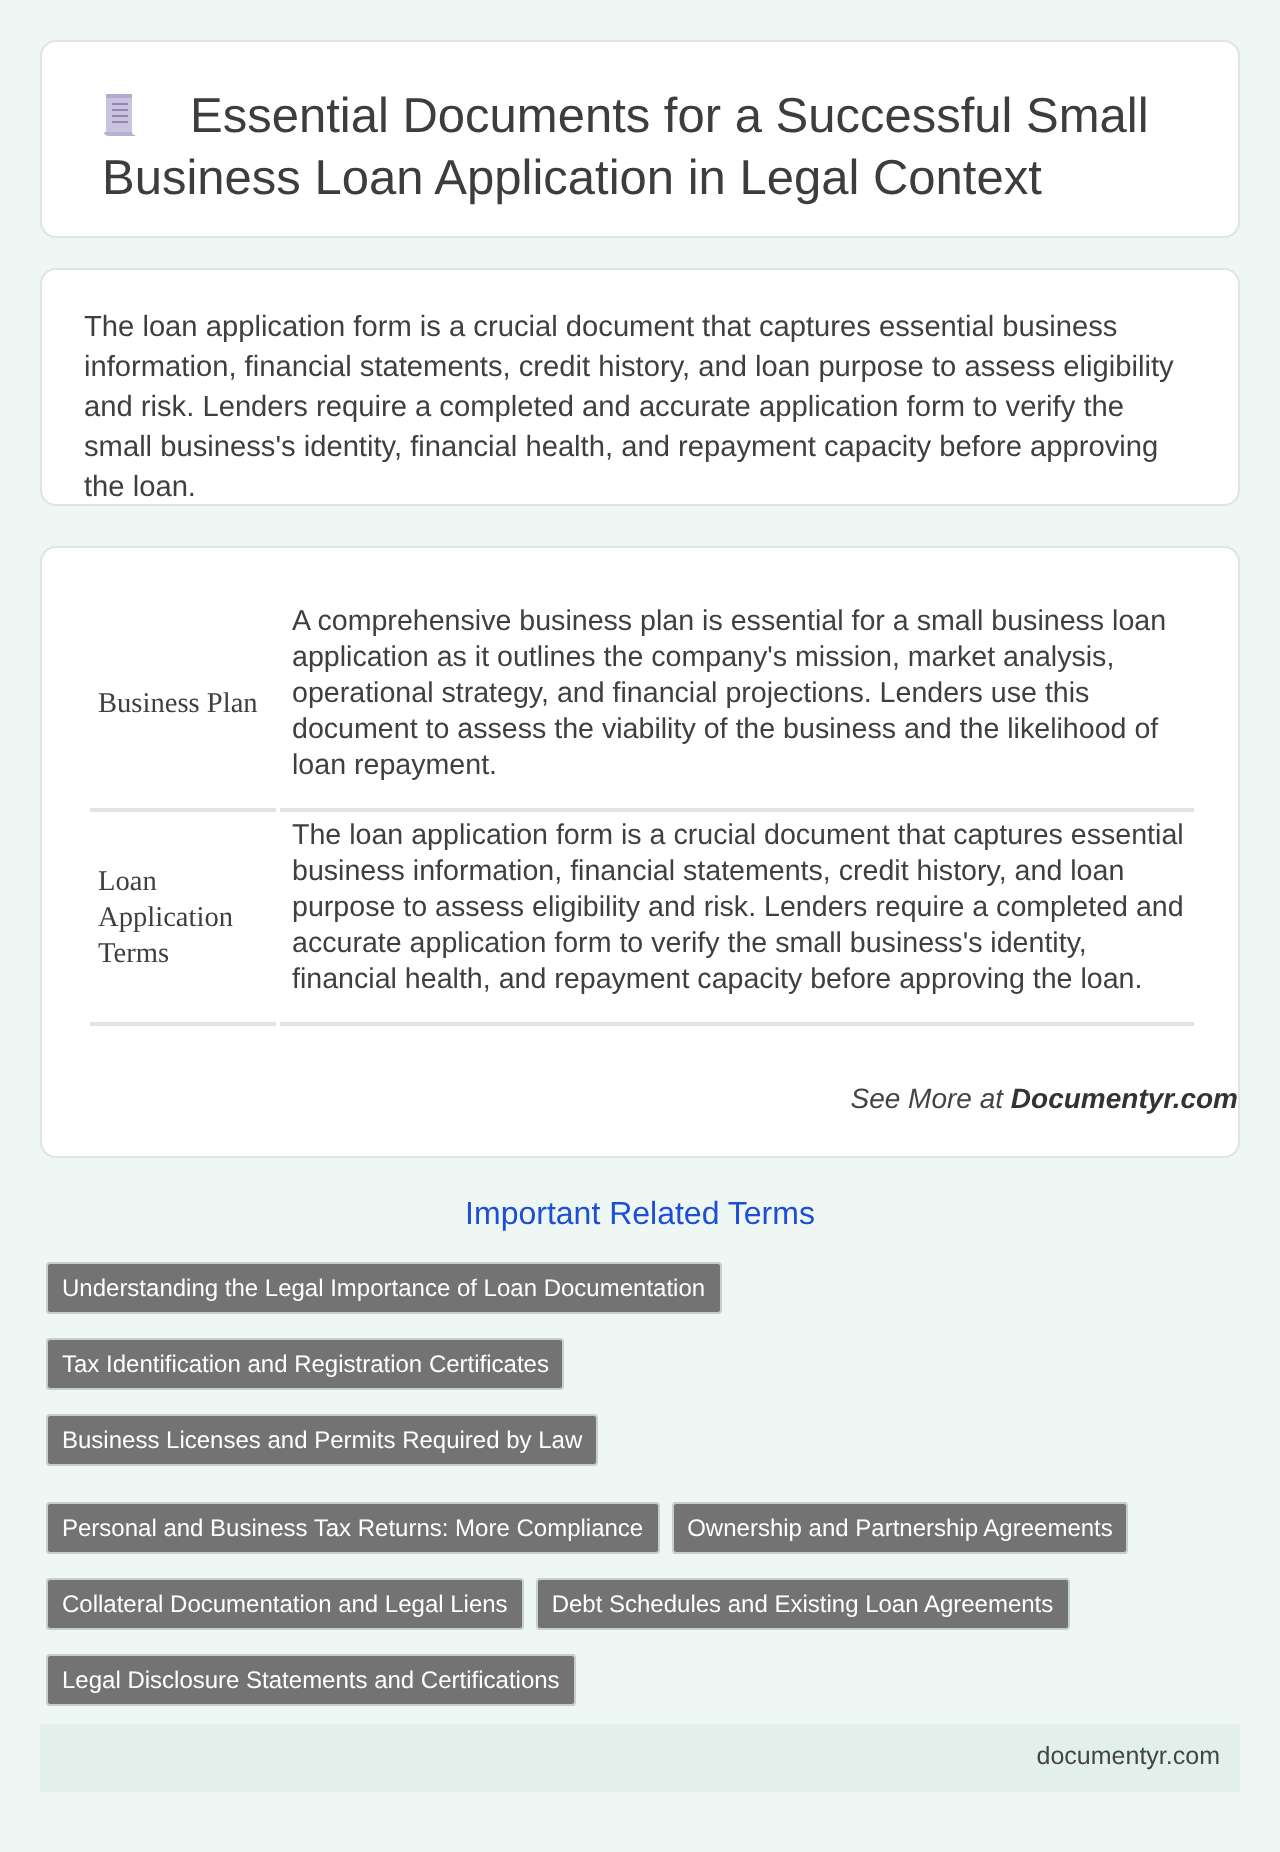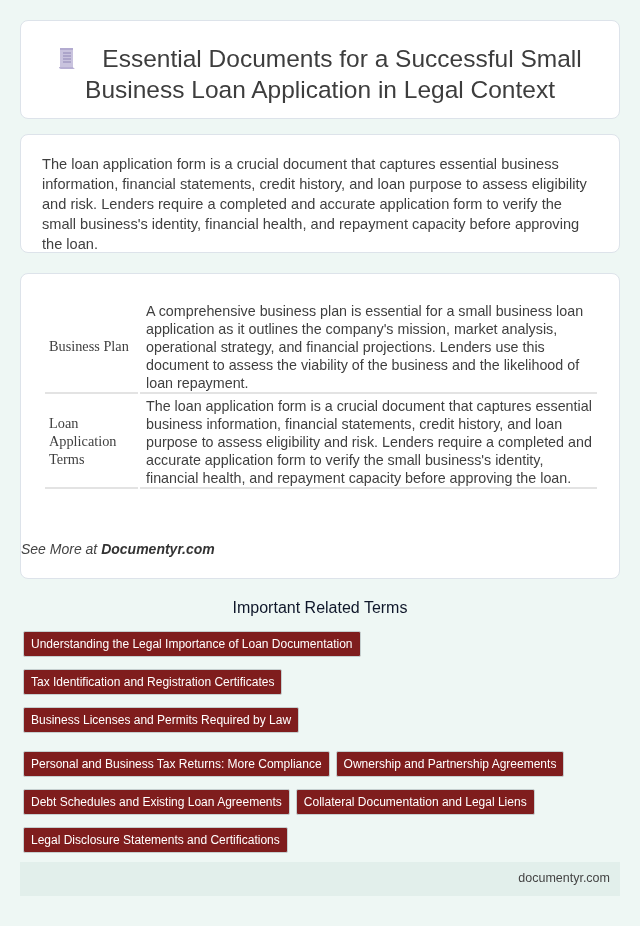--- a/index.html
+++ b/index.html
@@ -16,21 +16,21 @@
     left: 20px;
     width: 600px;
     background: #ffffff;
     border: 1px solid #dde3ea;
     border-radius: 8px;
   }
   .title-card { top: 20px; height: 99px; }
   .title-text {
     position: absolute;
     left: 0; right: 0; top: 22px;
-    text-align: center;
+    text-align: left;
     font-size: 24.5px;
     line-height: 31px;
     color: #3d3d3d;
     padding: 0 30px;
   }
   .doc-icon {
     display: inline-block;
     width: 18px; height: 22px;
     position: relative;
     margin-right: 26px;
@@ -61,49 +61,49 @@
     color: #3f3f3f;
     vertical-align: middle;
     border-bottom: 2px solid #e3e3e3;
   }
   .doc-table td.name {
     width: 93px;
     padding: 0 0 0 4px;
     font-family: Liberation Serif, serif;
   }
   .doc-table td.desc {
-    padding: 3px 4px 0 6px;
+    padding: 3px 4px 12px 6px;
   }
   .see-more {
     position: absolute;
     left: 0; right: 0; top: 267px;
-    text-align: left;
+    text-align: right;
     font-size: 14px;
     font-style: italic;
     color: #444;
   }
   .see-more b { font-weight: bold; color: #333; }
 
   .related-title {
     position: absolute;
     left: 0; right: 0; top: 599px;
     text-align: center;
     font-size: 16px;
-    color: #0f172a;
+    color: #1d4ed8;
   }
   .tags {
     position: absolute;
     left: 23px; top: 631px;
     width: 600px;
     display: flex;
     flex-wrap: wrap;
     gap: 6px 6px;
   }
   .tag {
-    background: #7f1d1d;
+    background: #737373;
     color: #ffffff;
     font-size: 12px;
     line-height: 25px;
     height: 26px;
     padding: 0 7px;
     border-radius: 2px;
     border: 1px solid #c5cfcf;
     white-space: nowrap;
     cursor: pointer;
   }
@@ -167,21 +167,21 @@
   <span class="tag">Understanding the Legal Importance of Loan Documentation</span>
   <div class="break"></div>
   <span class="tag">Tax Identification and Registration Certificates</span>
   <div class="break"></div>
   <span class="tag">Business Licenses and Permits Required by Law</span>
   <div class="break"></div>
   <div class="break"></div>
   <span class="tag">Personal and Business Tax Returns: More Compliance</span>
   <span class="tag">Ownership and Partnership Agreements</span>
   <div class="break"></div>
+  <span class="tag">Collateral Documentation and Legal Liens</span>
   <span class="tag">Debt Schedules and Existing Loan Agreements</span>
-  <span class="tag">Collateral Documentation and Legal Liens</span>
   <div class="break"></div>
   <span class="tag">Legal Disclosure Statements and Certifications</span>
 </div>
 
 <div class="footer">
   <span class="footer-text">documentyr.com</span>
 </div>
 
 </body></html>

